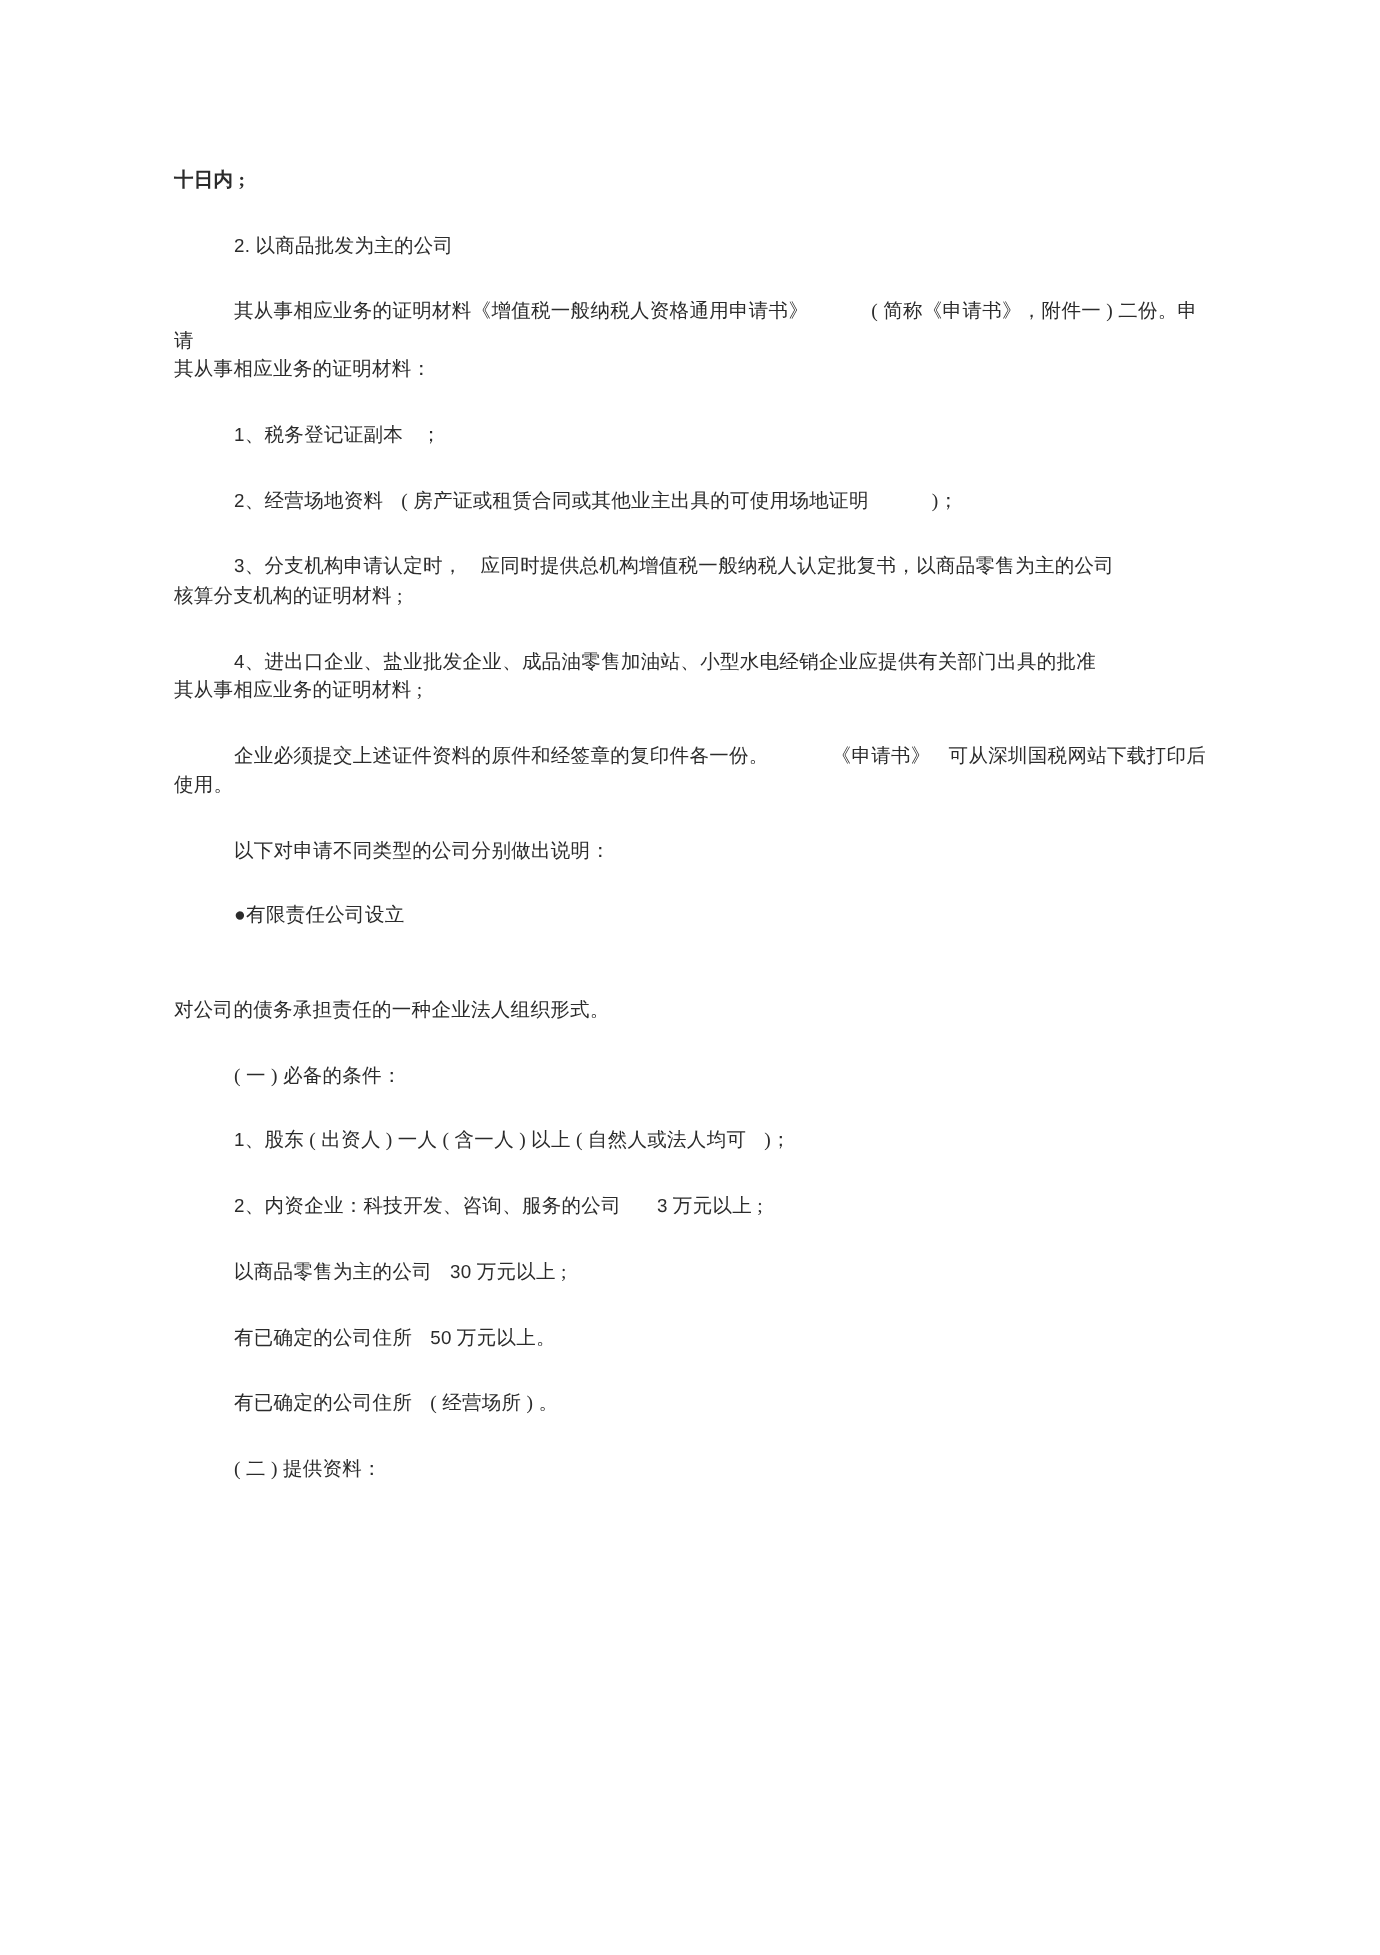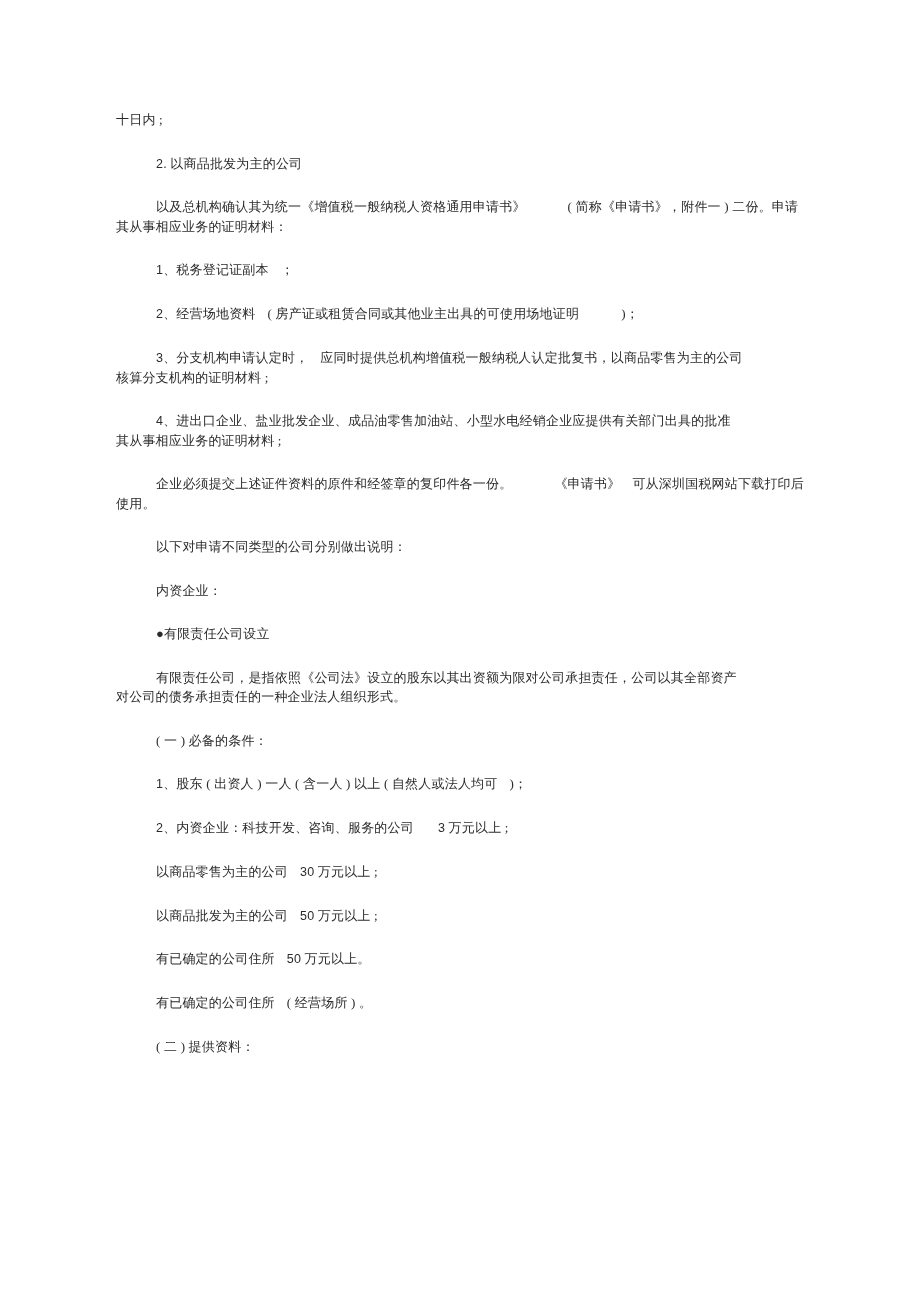--- a/index.html
+++ b/index.html
@@ -12,41 +12,41 @@
     box-sizing:border-box;
     padding:110px 110px 100px 116px;
   }
   .page{width:100%;}
   .para{
     margin:0 0 24px 0;
     text-align:left;
     letter-spacing:0.2px;
   }
   .indent{text-indent:40px;}
-  .first{text-indent:0;}
+  .first{text-indent:0;font-weight:bold;}
   .digit{font-family:Arial,Helvetica,sans-serif;font-size:12.5px;}
   .gap-wide{display:inline-block;width:42px;}
   .gap-med{display:inline-block;width:24px;}
   .gap-sm{display:inline-block;width:12px;}
 </style>
 </head>
 <body>
 
 <div class="page">
 
   <p class="para first">
     <span>十日内 ;</span>
   </p>
 
   <p class="para indent">
     <span class="digit">2.</span><span> 以商品批发为主的公司</span>
   </p>
 
   <p class="para">
-    <span style="display:inline-block;text-indent:40px;">以及总机构确认其为统一《增值税一般纳税人资格通用申请书》</span><span class="gap-wide"></span><span>( 简称《申请书》，附件一 ) 二份。申请</span><br>
+    <span style="display:inline-block;text-indent:40px;">其从事相应业务的证明材料《增值税一般纳税人资格通用申请书》</span><span class="gap-wide"></span><span>( 简称《申请书》，附件一 ) 二份。申请</span><br>
     <span>其从事相应业务的证明材料：</span>
   </p>
 
   <p class="para indent">
     <span class="digit">1</span><span>、税务登记证副本</span><span class="gap-sm"></span><span>；</span>
   </p>
 
   <p class="para indent">
     <span class="digit">2</span><span>、经营场地资料</span><span class="gap-sm"></span><span>( 房产证或租赁合同或其他业主出具的可使用场地证明</span><span class="gap-wide"></span><span>)；</span>
   </p>
@@ -64,52 +64,46 @@
 
   <p class="para">
     <span style="display:inline-block;text-indent:40px;">企业必须提交上述证件资料的原件和经签章的复印件各一份。</span><span class="gap-wide"></span><span>《申请书》</span><span class="gap-sm"></span><span>可从深圳国税网站下载打印后</span><br>
     <span>使用。</span>
   </p>
 
   <p class="para indent">
     <span>以下对申请不同类型的公司分别做出说明：</span>
   </p>
 
-  <p class="para indent">
-    <span>内资企业：</span>
-  </p>
 
   <p class="para indent">
     <span>●有限责任公司设立</span>
   </p>
 
   <p class="para">
-    <span style="display:inline-block;text-indent:40px;">有限责任公司，是指依照《公司法》设立的股东以其出资额为限对公司承担责任，公司以其全部资产</span><br>
+    <br>
     <span>对公司的债务承担责任的一种企业法人组织形式。</span>
   </p>
 
   <p class="para indent">
     <span>( 一 ) 必备的条件：</span>
   </p>
 
   <p class="para indent">
     <span class="digit">1</span><span>、股东 ( 出资人 ) 一人 ( 含一人 ) 以上 ( 自然人或法人均可</span><span class="gap-sm"></span><span>)；</span>
   </p>
 
   <p class="para indent">
     <span class="digit">2</span><span>、内资企业：科技开发、咨询、服务的公司</span><span class="gap-med"></span><span class="digit">3</span><span> 万元以上 ;</span>
   </p>
 
   <p class="para indent">
     <span>以商品零售为主的公司</span><span class="gap-sm"></span><span class="digit">30</span><span> 万元以上 ;</span>
   </p>
 
-  <p class="para indent">
-    <span>以商品批发为主的公司</span><span class="gap-sm"></span><span class="digit">50</span><span> 万元以上 ;</span>
-  </p>
 
   <p class="para indent">
     <span>有已确定的公司住所</span><span class="gap-sm"></span><span class="digit">50</span><span> 万元以上。</span>
   </p>
 
   <p class="para indent">
     <span>有已确定的公司住所</span><span class="gap-sm"></span><span>( 经营场所 ) 。</span>
   </p>
 
   <p class="para indent">

